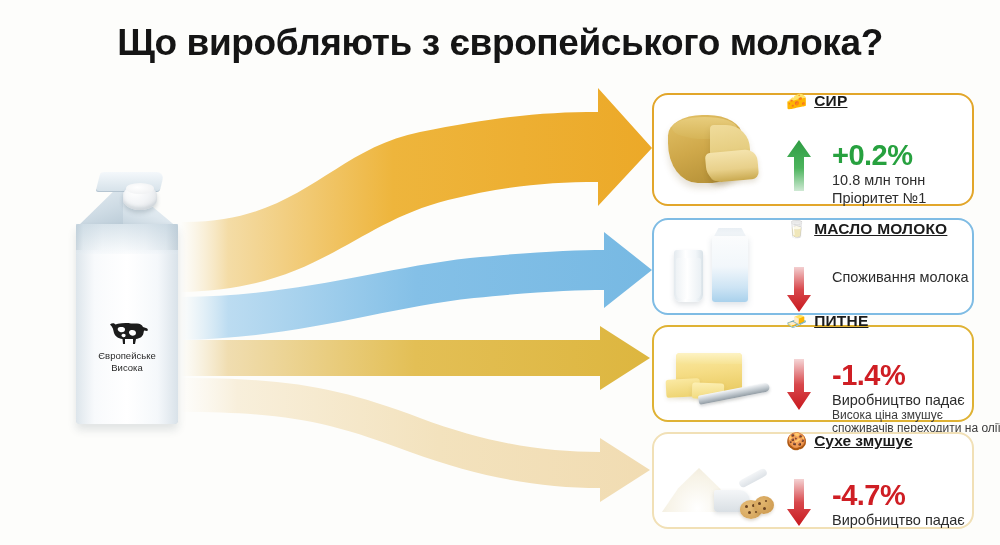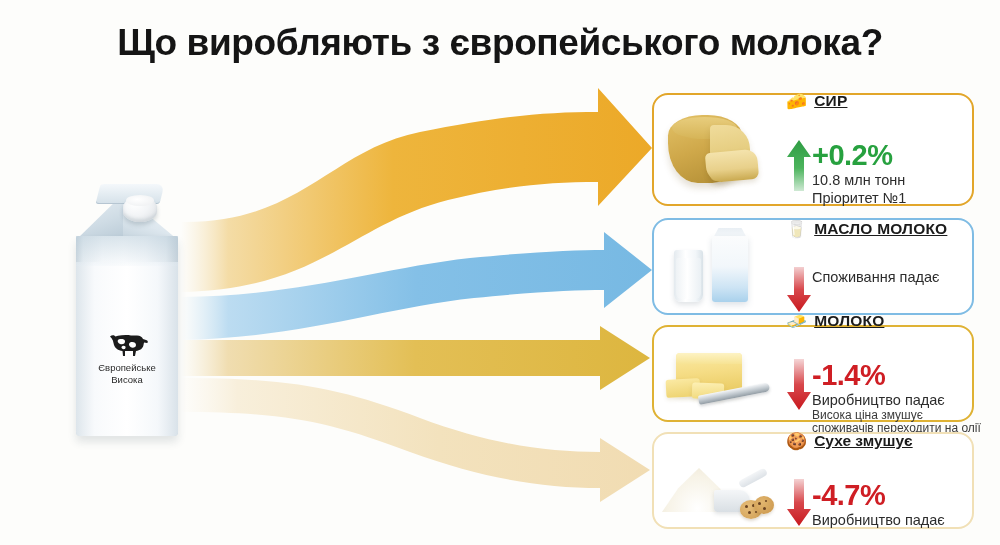--- a/index.html
+++ b/index.html
@@ -17,21 +17,21 @@
     text-align: center;
     font-size: 37px; font-weight: 700; letter-spacing: -0.4px;
     color: #151515;
     white-space: nowrap;
   }
 
   
   #flow { position: absolute; left: 0; top: 0; width: 1000px; height: 545px; }
 
   
-  .source { position: absolute; left: 18px; top: 160px; width: 215px; height: 290px; }
+  .source { position: absolute; left: 18px; top: 148px; width: 215px; height: 290px; }
   .carton { position: absolute; left: 50px; top: 10px; width: 118px; height: 268px; }
 
   .carton-body {
     position: absolute; left: 8px; top: 66px; width: 102px; height: 200px;
     background: linear-gradient(90deg,
         #c7d2da 0%, #e7edf1 7%, #fbfcfd 26%, #ffffff 47%,
         #f7f9fb 68%, #e3eaef 88%, #c0ccd5 100%);
     border-radius: 2px 2px 4px 4px;
     box-shadow: 0 6px 9px rgba(40,60,80,.13);
   }
@@ -106,21 +106,21 @@
     margin-bottom: 1px;
   }
   .prod-emoji { font-size: 17px; line-height: 1; }
   .prod-name {
     font-size: 15.5px; font-weight: 700; color: #1b1b1b; letter-spacing: .2px;
     white-space: nowrap;
     text-decoration: underline;
   }
   .c4 .prod-name { font-weight: 600; letter-spacing: 0; }
 
-  .metric-row { display: flex; align-items: flex-start; gap: 0; margin-top: 29px; }
+  .metric-row { display: flex; align-items: flex-start; gap: 20px; margin-top: 29px; }
   .metric-texts { padding-top: 1px; }
   .pct {
     font-size: 29px; font-weight: 700; line-height: 31px; letter-spacing: -.5px;
   }
   .pct.up   { color: #27a13f; }
   .pct.down { color: #cf1e24; }
   .note  { font-size: 14.5px; color: #2c2c2c; line-height: 18px; white-space: nowrap; }
   .subnote { font-size: 12px; color: #3a3a3a; line-height: 13px; white-space: nowrap; }
 
   .trend-arrow { width: 26px; flex: 0 0 26px; }
@@ -380,37 +380,37 @@
           <defs>
             <linearGradient id="dng1" x1="0" y1="0" x2="0" y2="1">
               <stop offset="0" stop-color="#f3cfd0"></stop>
               <stop offset="0.5" stop-color="#d8484c"></stop>
               <stop offset="1" stop-color="#c8181e"></stop>
             </linearGradient>
           </defs>
           <path fill="url(#dng1)" d="M8,0 L18,0 L18,28 L25,28 L13,45 L1,28 L8,28 Z"></path>
         </svg>
         <div class="metric-texts">
-          <div class="note">Споживання падає</div>
+          <div class="note">Споживання молока</div>
         </div>
       </div>
     </div>
   </div>
 
   <div class="card c3">
     <div class="card-visual">
       <div class="ill butter-block"></div>
       <div class="ill butter-pat1"></div>
       <div class="ill butter-pat2"></div>
       <div class="ill knife"></div>
     </div>
     <div class="card-info">
       <div class="prod-head">
         <span class="prod-emoji">🧈</span>
-        <span class="prod-name">МОЛОКО</span>
+        <span class="prod-name">ПИТНЕ</span>
       </div>
       <div class="metric-row">
         <svg class="trend-arrow" height="52" viewBox="0 0 26 52" xmlns="http://www.w3.org/2000/svg">
           <defs>
             <linearGradient id="dng2" x1="0" y1="0" x2="0" y2="1">
               <stop offset="0" stop-color="#f5d6d7"></stop>
               <stop offset="0.5" stop-color="#d8484c"></stop>
               <stop offset="1" stop-color="#c8181e"></stop>
             </linearGradient>
           </defs>

